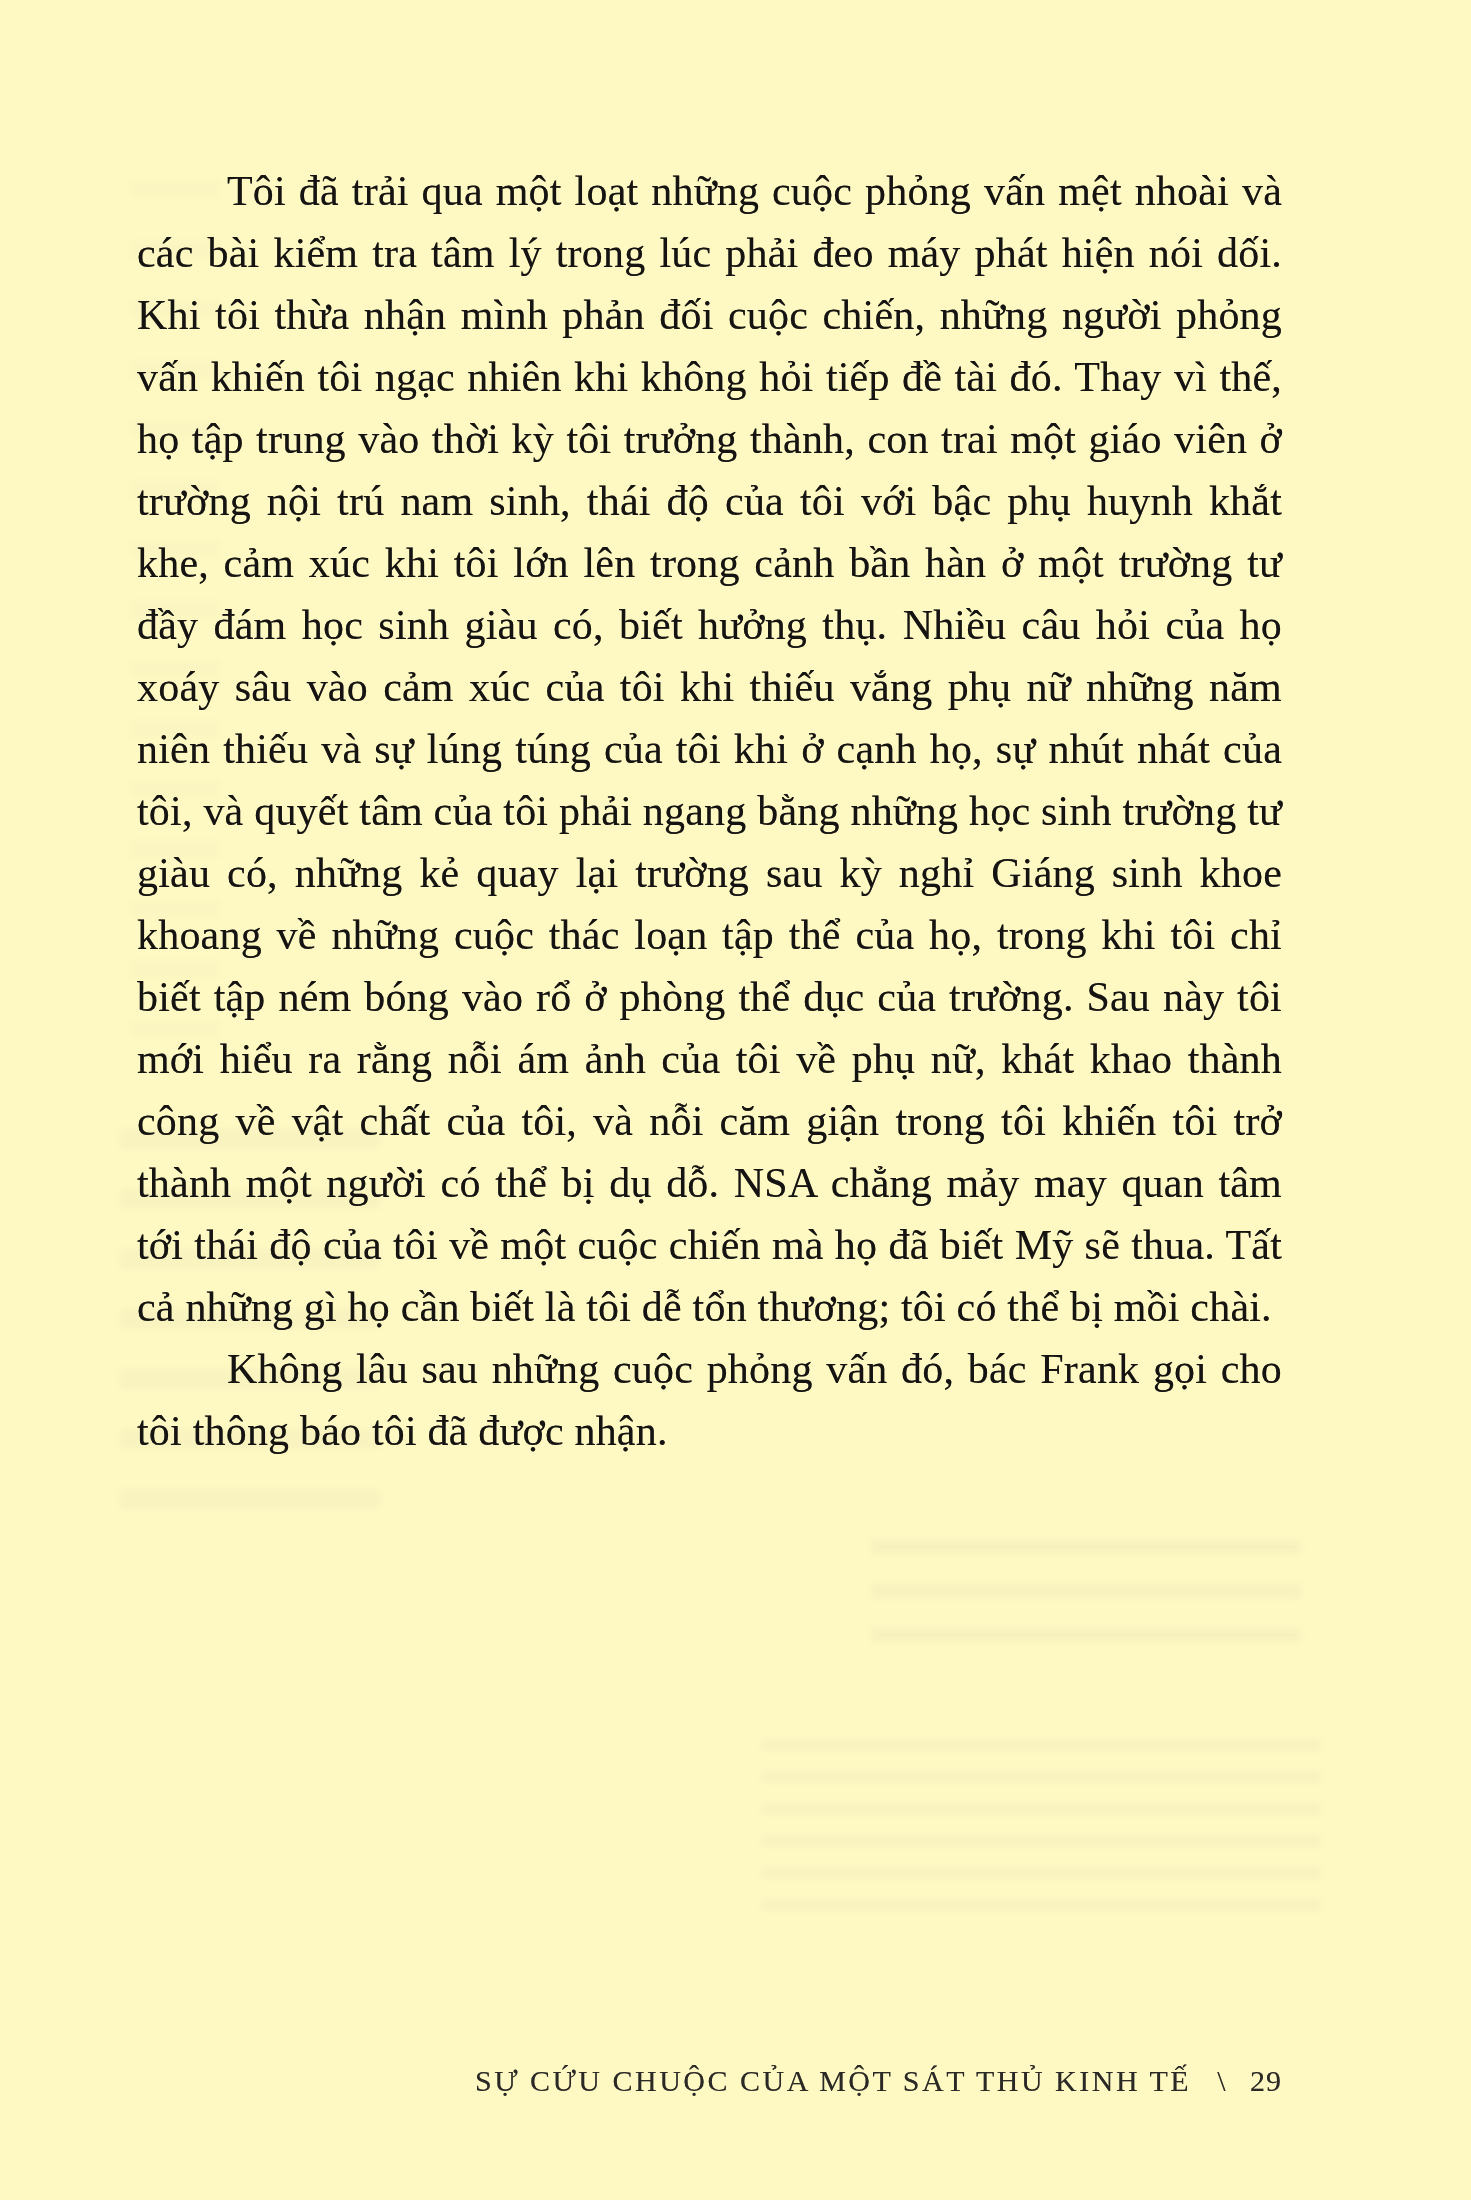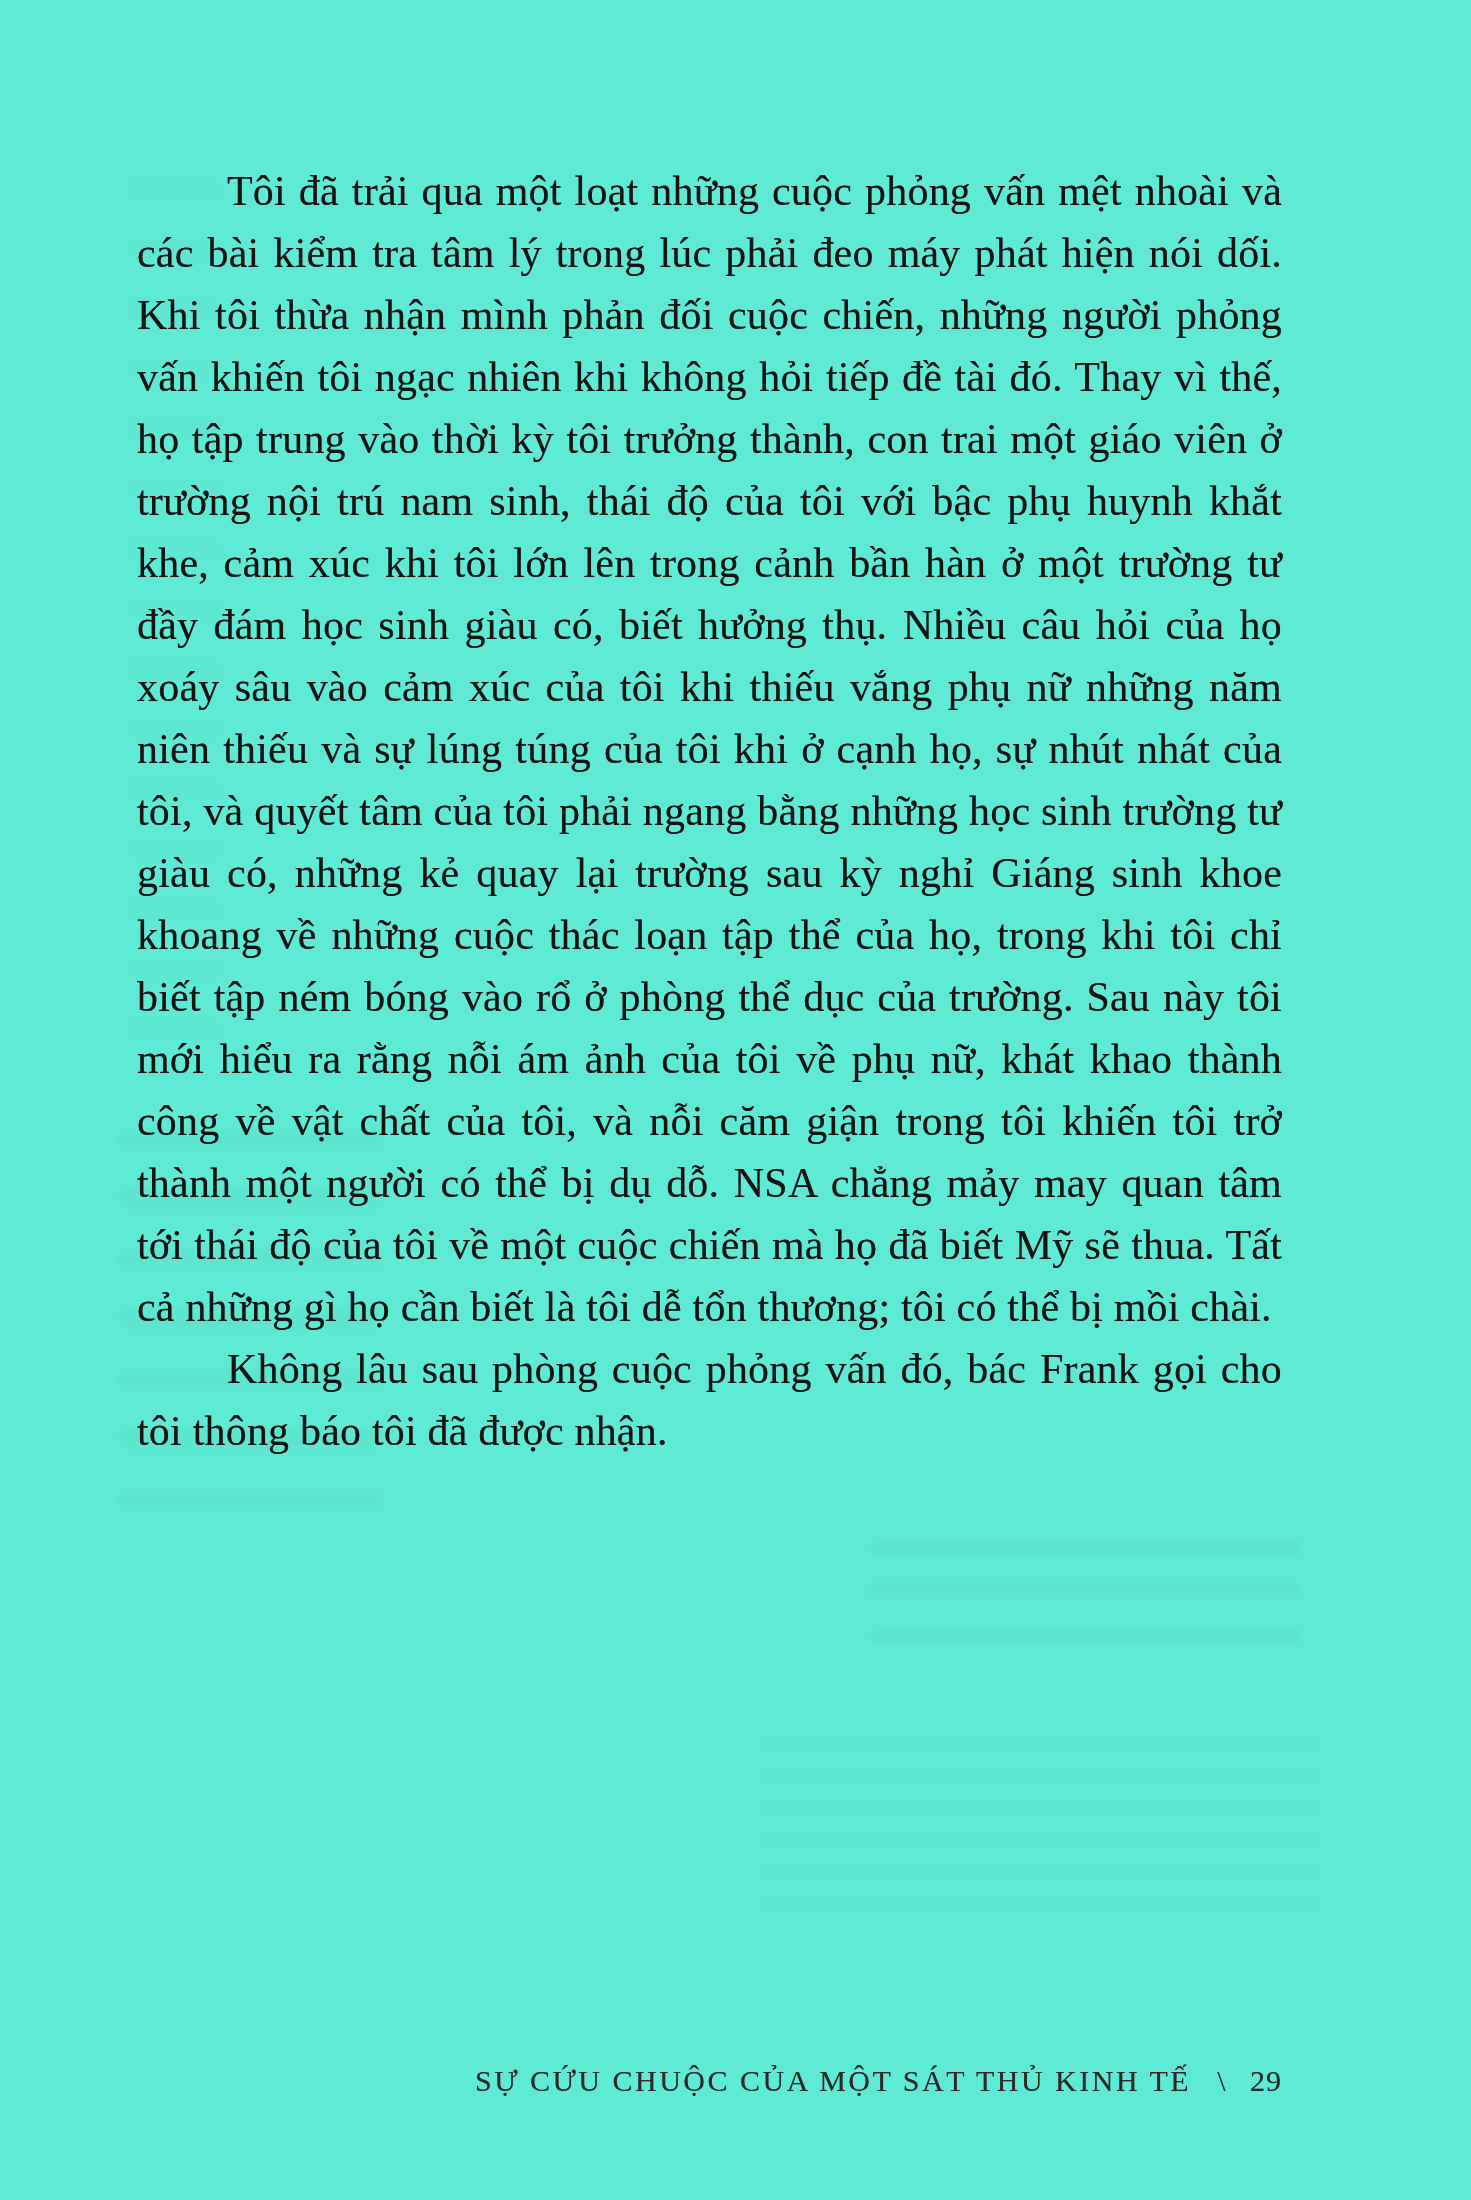--- a/index.html
+++ b/index.html
@@ -5,21 +5,21 @@
   html, body {
     margin: 0;
     padding: 0;
     background: #e8e8e6;
   }
   .page {
     position: relative;
     width: 1471px;
     height: 2200px;
     margin: 0 auto;
-    background: #5eead4;
+    background: #fef9c3;
     overflow: hidden;
     font-family: "Liberation Serif", "DejaVu Serif", serif;
     color: #161412;
   }
   
   .artifact {
     position: absolute;
     pointer-events: none;
     filter: blur(3px);
     background: repeating-linear-gradient(
@@ -84,20 +84,20 @@
 
 <div class="page">
 
   <div class="artifact a1"></div>
   <div class="artifact a2"></div>
   <div class="artifact a3"></div>
   <div class="artifact a4"></div>
 
   <main class="text-block">
     <p>Tôi đã trải qua một loạt những cuộc phỏng vấn mệt nhoài và các bài kiểm tra tâm lý trong lúc phải đeo máy phát hiện nói dối. Khi tôi thừa nhận mình phản đối cuộc chiến, những người phỏng vấn khiến tôi ngạc nhiên khi không hỏi tiếp đề tài đó. Thay vì thế, họ tập trung vào thời kỳ tôi trưởng thành, con trai một giáo viên ở trường nội trú nam sinh, thái độ của tôi với bậc phụ huynh khắt khe, cảm xúc khi tôi lớn lên trong cảnh bần hàn ở một trường tư đầy đám học sinh giàu có, biết hưởng thụ. Nhiều câu hỏi của họ xoáy sâu vào cảm xúc của tôi khi thiếu vắng phụ nữ những năm niên thiếu và sự lúng túng của tôi khi ở cạnh họ, sự nhút nhát của tôi, và quyết tâm của tôi phải ngang bằng những học sinh trường tư giàu có, những kẻ quay lại trường sau kỳ nghỉ Giáng sinh khoe khoang về những cuộc thác loạn tập thể của họ, trong khi tôi chỉ biết tập ném bóng vào rổ ở phòng thể dục của trường. Sau này tôi mới hiểu ra rằng nỗi ám ảnh của tôi về phụ nữ, khát khao thành công về vật chất của tôi, và nỗi căm giận trong tôi khiến tôi trở thành một người có thể bị dụ dỗ. NSA chẳng mảy may quan tâm tới thái độ của tôi về một cuộc chiến mà họ đã biết Mỹ sẽ thua. Tất cả những gì họ cần biết là tôi dễ tổn thương; tôi có thể bị mồi chài.</p>
-    <p>Không lâu sau phòng cuộc phỏng vấn đó, bác Frank gọi cho tôi thông báo tôi đã được nhận.</p>
+    <p>Không lâu sau những cuộc phỏng vấn đó, bác Frank gọi cho tôi thông báo tôi đã được nhận.</p>
   </main>
 
   <footer class="page-footer">
     <span>SỰ CỨU CHUỘC CỦA MỘT SÁT THỦ KINH TẾ</span><span class="sep">\</span><span class="num">29</span>
   </footer>
 
 </div>
 
 </body></html>

